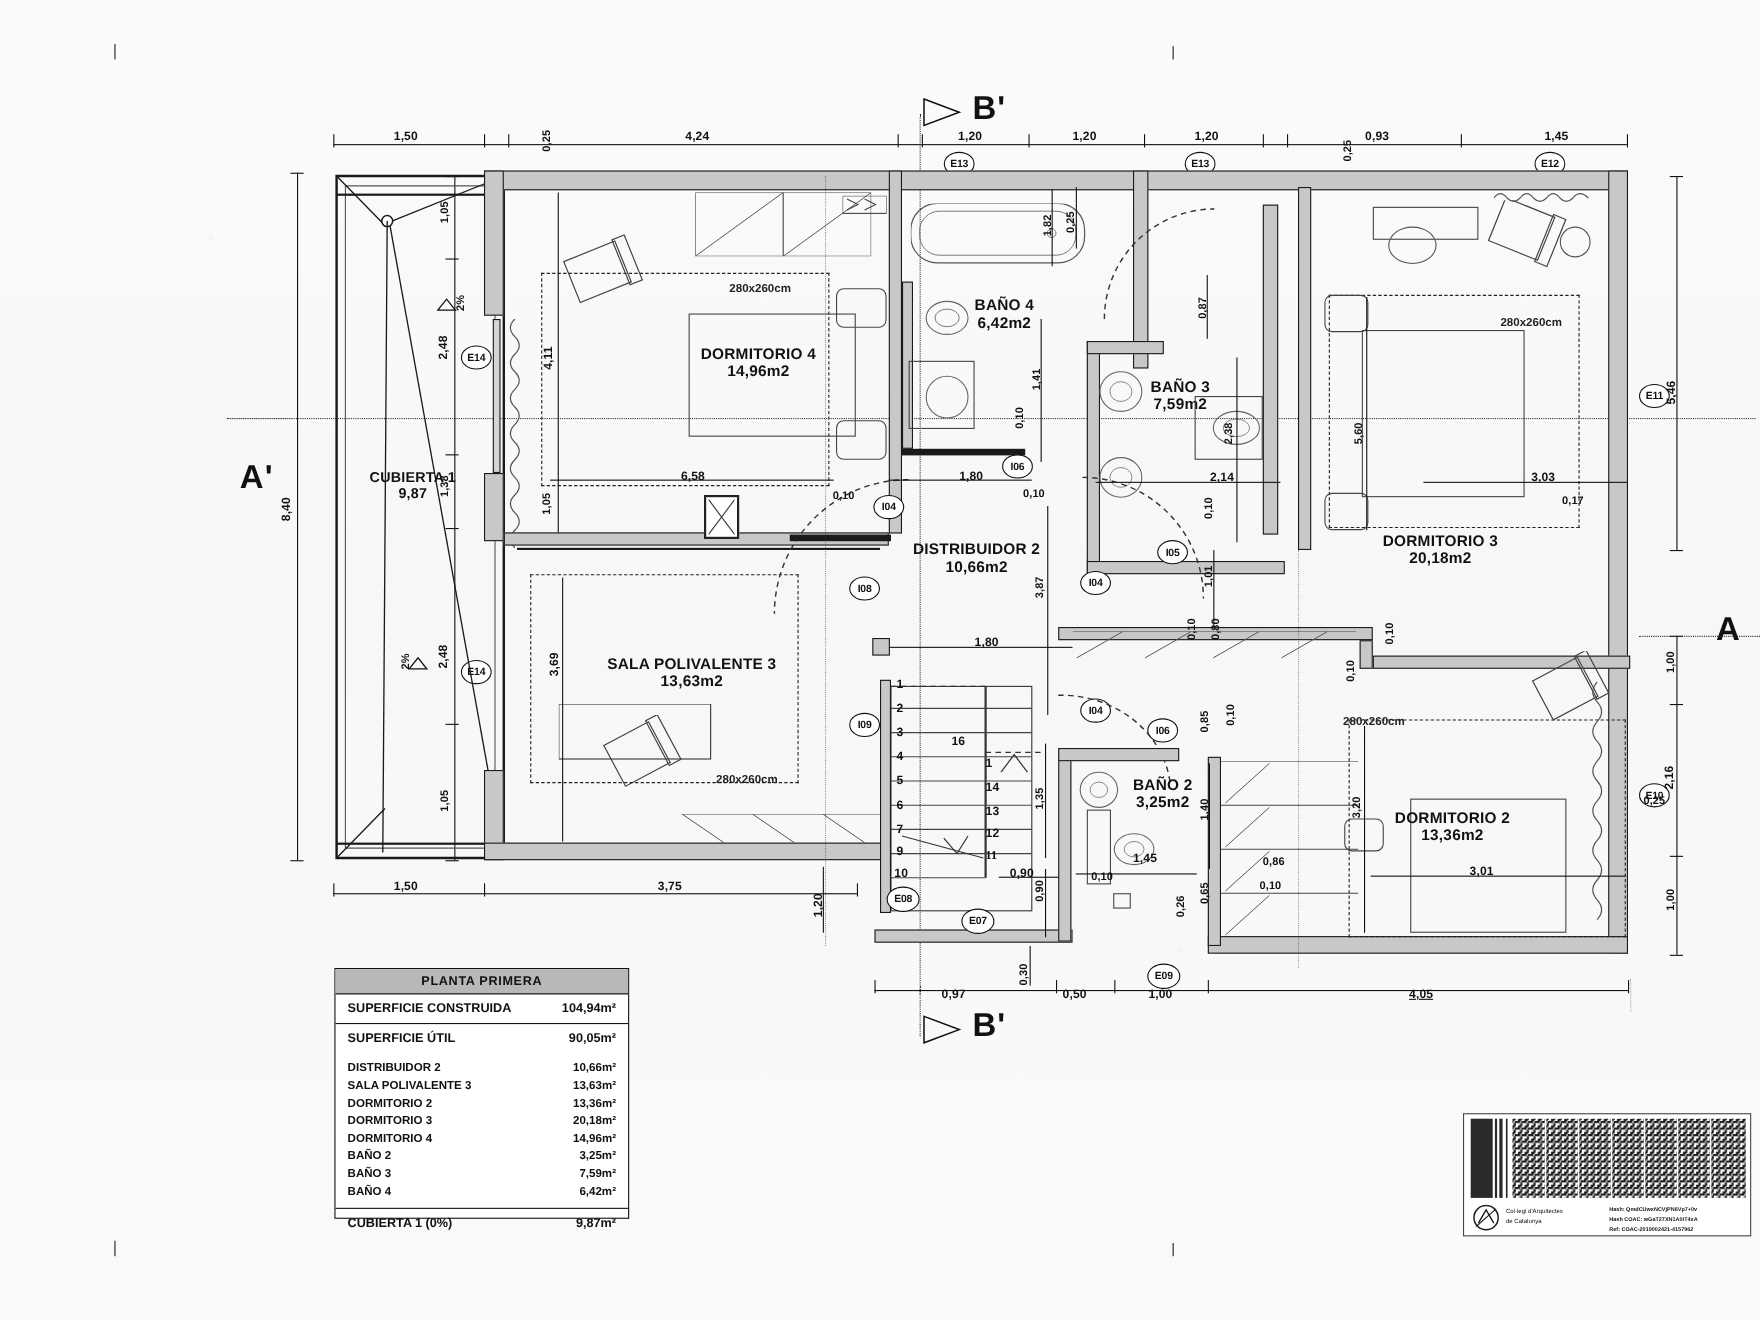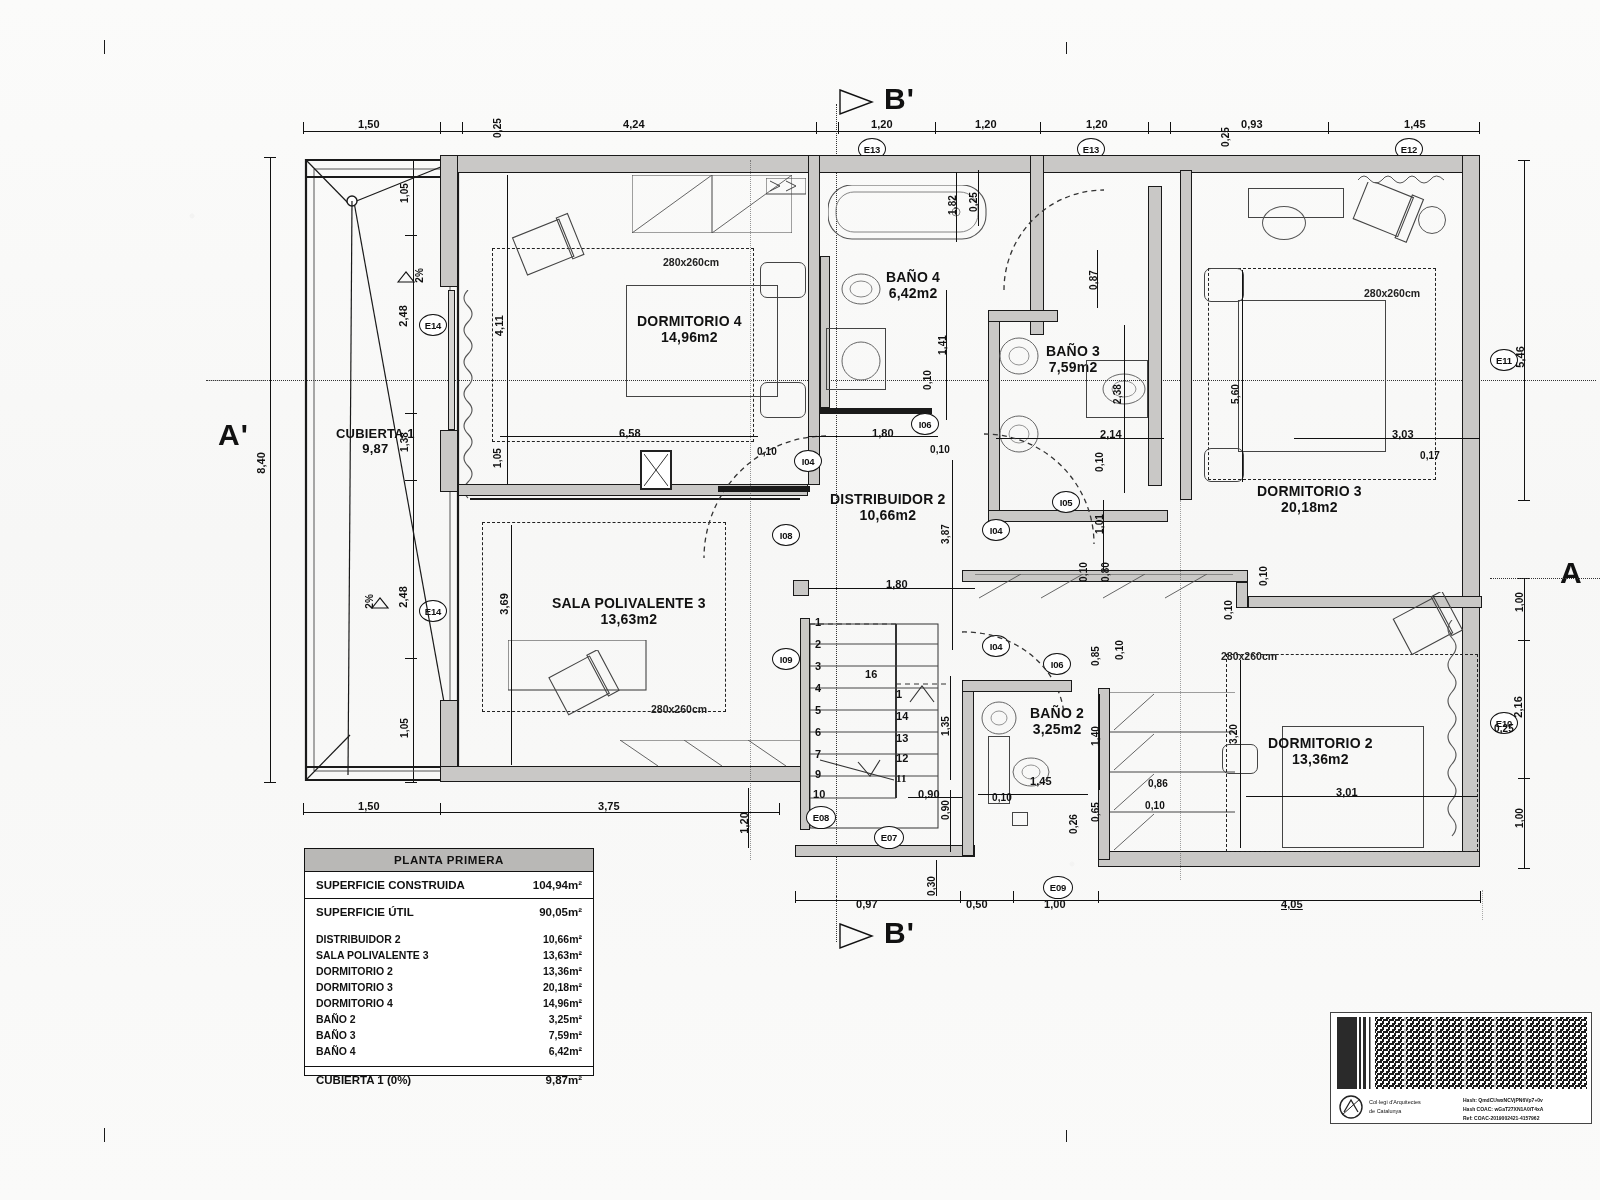--- a/index.html
+++ b/index.html
@@ -522,21 +522,21 @@
   <div class="abs dimtxt" style="left:966px;top:898px;">0,50</div>
   <div class="abs dimtxt" style="left:1044px;top:898px;">1,00</div>
   <div class="abs dimtxt" style="left:1281px;top:898px;text-decoration:underline;">4,05</div>
 
   <div class="abs secmark" style="left:884px;top:916px;">B'</div>
   <svg class="abs" style="left:838px;top:920px;" width="40" height="30">
     <polygon points="2,4 34,16 2,28" fill="none" stroke="#111" stroke-width="1.4"></polygon>
   </svg>
   <div class="dotline" style="left:836px;top:896px;height:46px;"></div>
 
-  <div id="legend" style="left:304px;top:848px;width:290px;height:228px;">
+  <div id="legend" style="left:304px;top:880px;width:268px;height:228px;">
     <div class="hdr">PLANTA PRIMERA</div>
     <div class="row big">
       <span>SUPERFICIE CONSTRUIDA</span>
       <span>104,94m²</span>
     </div>
     <div class="sep"></div>
     <div class="row big">
       <span>SUPERFICIE ÚTIL</span>
       <span>90,05m²</span>
     </div>

